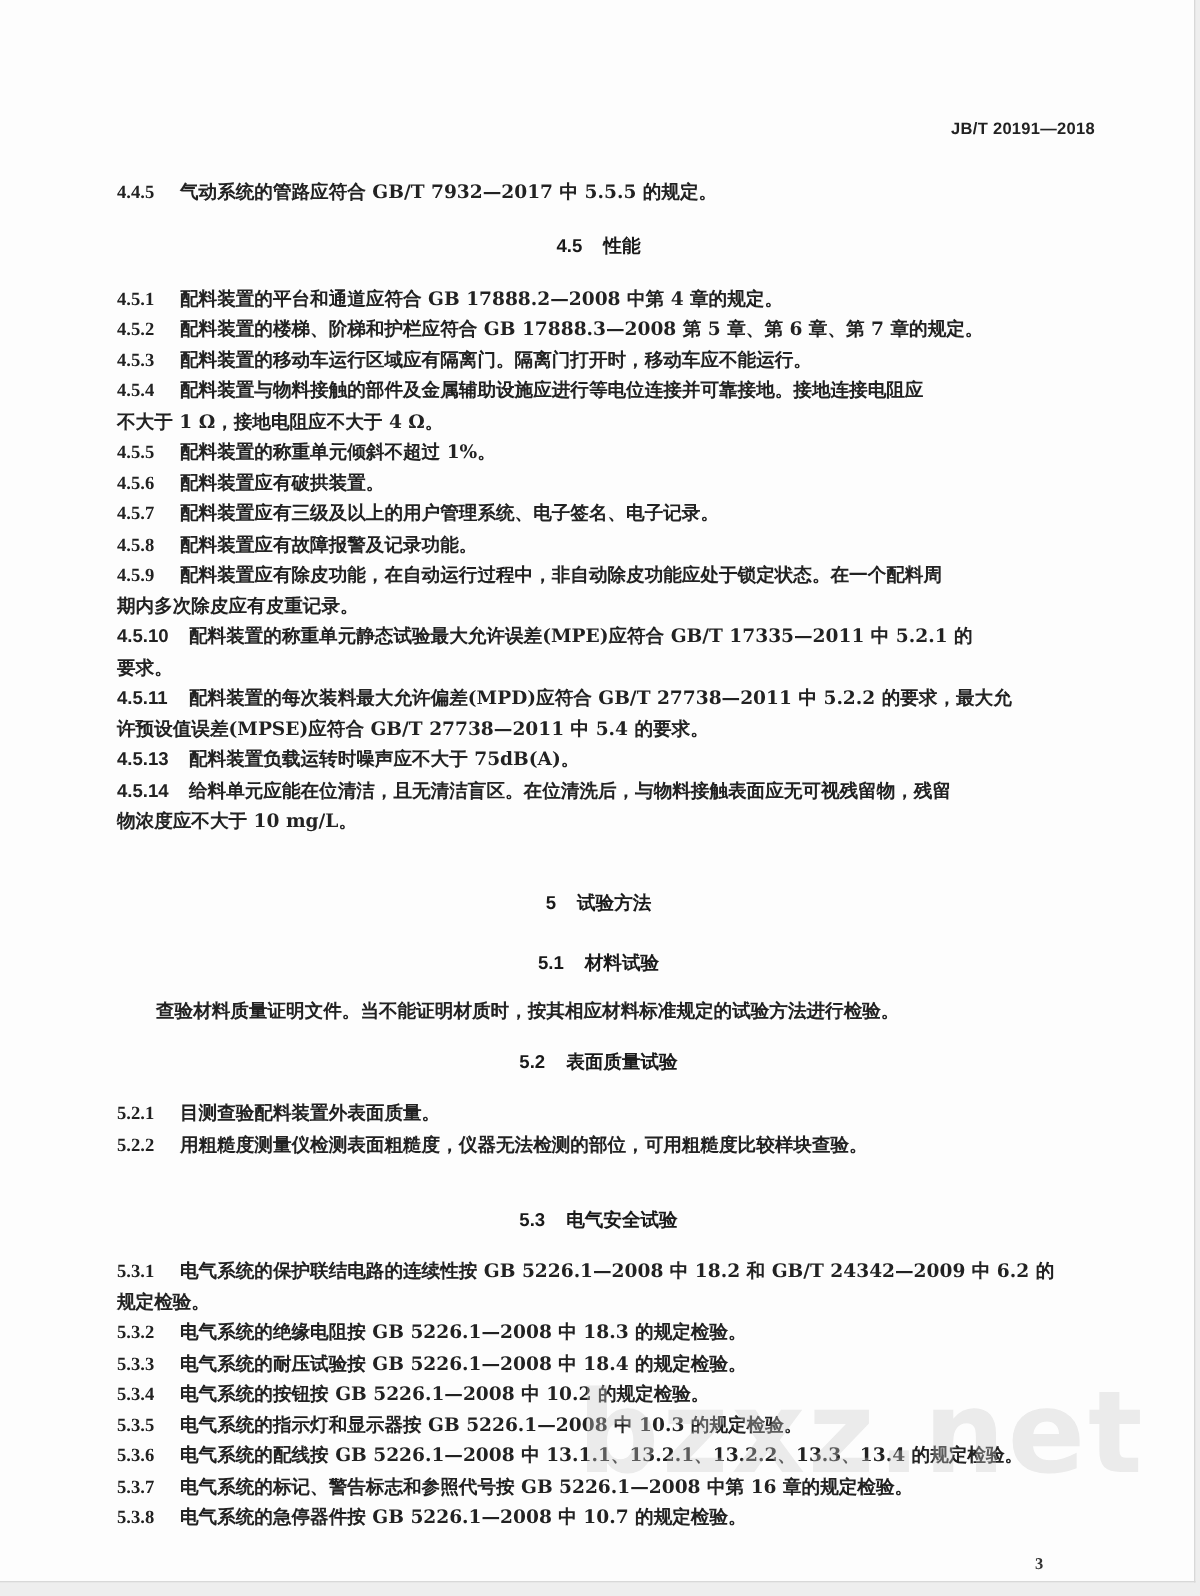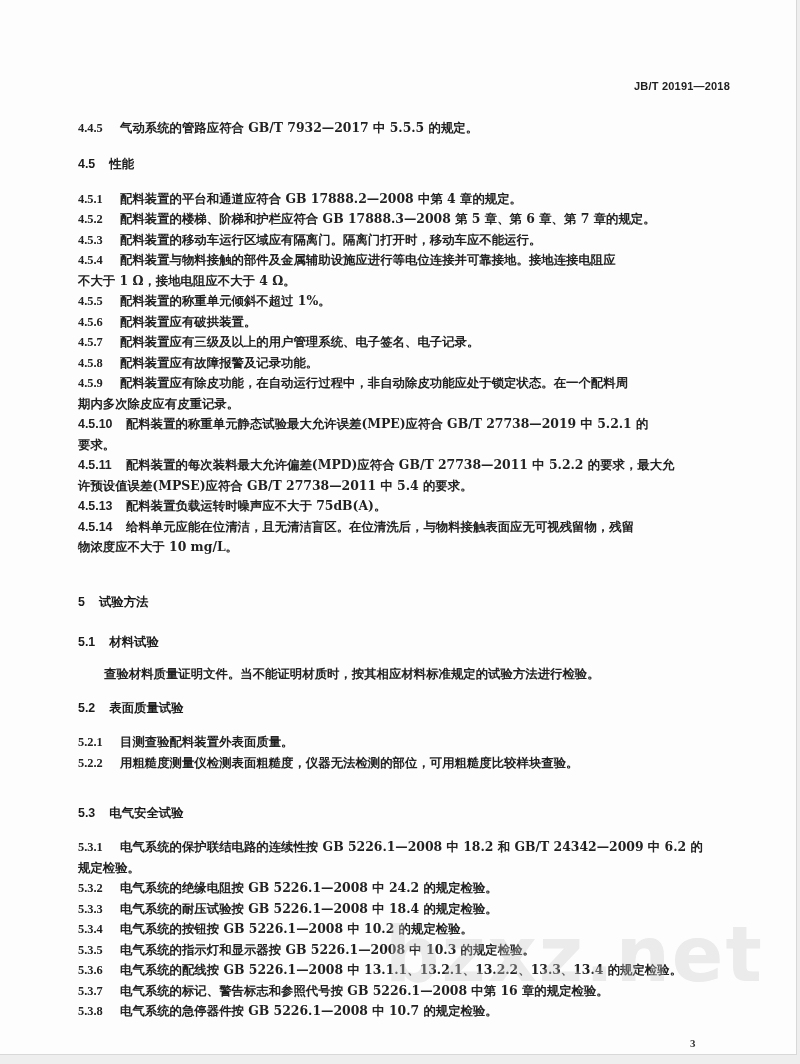--- a/index.html
+++ b/index.html
@@ -58,20 +58,21 @@
     .num.w4 { min-width: 38px; }
     .cont {
       padding-left: 0;
     }
     .heading {
       font-family: "DejaVu Sans", "Liberation Sans", sans-serif;
       font-weight: bold;
       font-size: 12.4px;
       line-height: 20px;
       color: #1a1a1a;
+      text-align: center;
     }
     .heading .num {
       margin-right: 14px;
     }
     .indent {
       padding-left: 26px;
     }
     .watermark {
       position: absolute;
       left: 385px;
@@ -134,21 +135,21 @@
       <span class="num w3">4.5.7</span><span>配料装置应有三级及以上的用户管理系统、电子签名、电子记录。</span>
     </div>
     <div class="line">
       <span class="num w3">4.5.8</span><span>配料装置应有故障报警及记录功能。</span>
     </div>
     <div class="line">
       <span class="num w3">4.5.9</span><span>配料装置应有除皮功能，在自动运行过程中，非自动除皮功能应处于锁定状态。在一个配料周</span>
     </div>
     <div class="line cont">期内多次除皮应有皮重记录。</div>
     <div class="line">
-      <span class="num w4">4.5.10</span><span>配料装置的称重单元静态试验最大允许误差(MPE)应符合 GB/T 27738—2019 中 5.2.1 的</span>
+      <span class="num w4">4.5.10</span><span>配料装置的称重单元静态试验最大允许误差(MPE)应符合 GB/T 17335—2011 中 5.2.1 的</span>
     </div>
     <div class="line cont">要求。</div>
     <div class="line">
       <span class="num w4">4.5.11</span><span>配料装置的每次装料最大允许偏差(MPD)应符合 GB/T 27738—2011 中 5.2.2 的要求，最大允</span>
     </div>
     <div class="line cont">许预设值误差(MPSE)应符合 GB/T 27738—2011 中 5.4 的要求。</div>
     <div class="line">
       <span class="num w4">4.5.13</span><span>配料装置负载运转时噪声应不大于 75dB(A)。</span>
     </div>
     <div class="line">
@@ -176,21 +177,21 @@
     </div>
 
     <div class="heading" style="margin-top:30px;">
       <span class="num">5.3</span><span>电气安全试验</span>
     </div>
     <div class="line" style="margin-top:14px;">
       <span class="num w3">5.3.1</span><span>电气系统的保护联结电路的连续性按 GB 5226.1—2008 中 18.2 和 GB/T 24342—2009 中 6.2 的</span>
     </div>
     <div class="line cont">规定检验。</div>
     <div class="line">
-      <span class="num w3">5.3.2</span><span>电气系统的绝缘电阻按 GB 5226.1—2008 中 24.2 的规定检验。</span>
+      <span class="num w3">5.3.2</span><span>电气系统的绝缘电阻按 GB 5226.1—2008 中 18.3 的规定检验。</span>
     </div>
     <div class="line">
       <span class="num w3">5.3.3</span><span>电气系统的耐压试验按 GB 5226.1—2008 中 18.4 的规定检验。</span>
     </div>
     <div class="line">
       <span class="num w3">5.3.4</span><span>电气系统的按钮按 GB 5226.1—2008 中 10.2 的规定检验。</span>
     </div>
     <div class="line">
       <span class="num w3">5.3.5</span><span>电气系统的指示灯和显示器按 GB 5226.1—2008 中 10.3 的规定检验。</span>
     </div>

